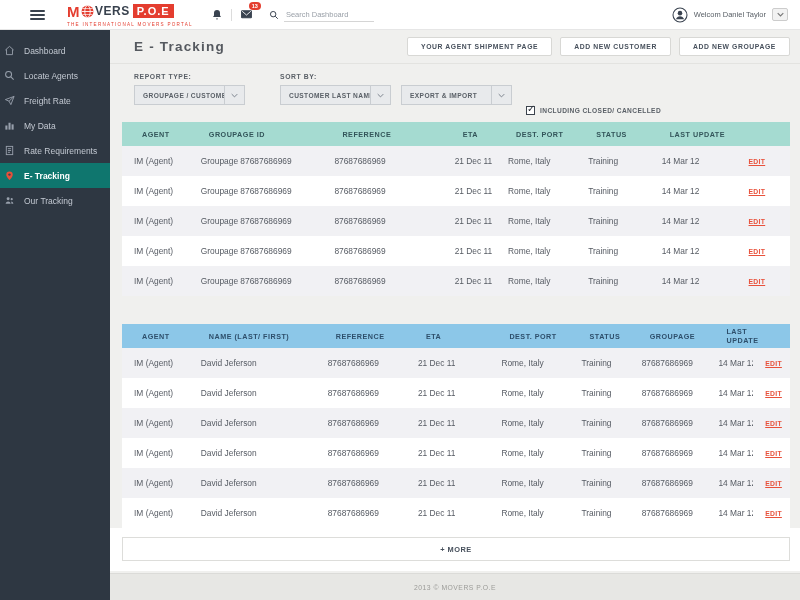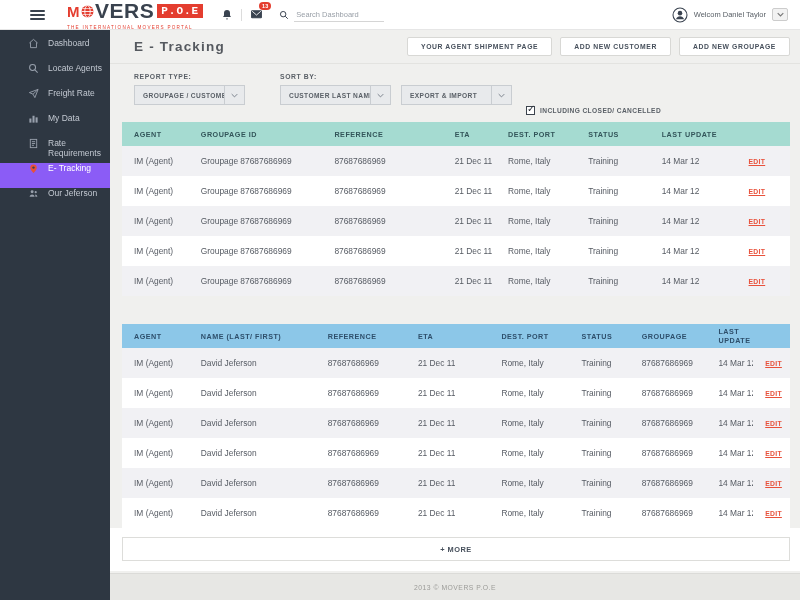--- a/index.html
+++ b/index.html
@@ -8,46 +8,46 @@
 
   
   .topbar { height:30px; background:#ffffff; border-bottom:1px solid #e6e6e6;
             display:flex; align-items:center; position:relative; }
   .hamburger { width:15px; margin-left:30px; cursor:pointer; }
   .hamburger span { display:block; height:2px; background:#39424e; margin:2px 0; border-radius:1px; }
   .logo { display:flex; flex-direction:column; margin-left:22px; }
   .logo-row { display:flex; align-items:center; }
   .logo-m { color:#e43d2f; font-weight:bold; font-size:15px; letter-spacing:.5px; }
   .logo-globe { width:13px; height:13px; margin:0 1px; }
-  .logo-vers { color:#39424e; font-weight:bold; font-size:21px; letter-spacing:.5px; }
+  .logo-vers { color:#39424e; font-weight:bold; font-size:12px; letter-spacing:.5px; }
   .logo-badge { background:#e43d2f; color:#fff; font-weight:bold; font-size:11px;
-                padding:1px 4px; margin-left:3px; letter-spacing:1px;font-family:Liberation Mono, monospace; }
+                padding:1px 4px; margin-left:3px; letter-spacing:1px; }
   .logo-tagline { color:#e43d2f; font-size:4.6px; letter-spacing:1.25px; margin-top:2px; white-space:nowrap; }
   .top-icons { display:flex; align-items:center; margin-left:18px; color:#3a4350; }
   .vdiv { width:1px; height:12px; background:#dcdcdc; margin:0 8px; }
   .msg-wrap { position:relative; }
   .badge { position:absolute; top:-6px; right:-8px; background:#e43d2f; color:#fff;
            font-size:5.5px; font-weight:bold; border-radius:6px; padding:1px 3px; }
   .search { display:flex; align-items:center; margin-left:16px; }
   .search input { border:none; outline:none; border-bottom:1px solid #d5d5d5; width:90px;
                   font-size:7.5px; color:#555; padding:2px 2px; margin-left:5px;
                   font-family:"Liberation Sans", sans-serif; background:transparent; }
   .search input::placeholder { color:#9aa0a8; }
   .user { position:absolute; right:12px; display:flex; align-items:center; }
   .user-name { font-size:7.5px; color:#5a6067; margin:0 6px; }
   .user-caret { width:16px; height:13px; background:#f2f2f2; border:1px solid #ccc; border-radius:2px;
                 display:flex; align-items:center; justify-content:center; font-size:6px; color:#777; cursor:pointer; }
 
   
   .shell { display:flex; height:570px; }
   .sidebar { width:110px; background:#2e3742; padding-top:8px; flex-shrink:0; }
-  .side-item { height:25px; display:flex; padding-left:28px; cursor:pointer;
+  .side-item { height:25px; display:flex; align-items:center; padding-left:4px; cursor:pointer;
                color:#c3c9d2; font-size:8.5px; position:relative; }
   .side-item svg { color:#98a0ac; margin-right:9px; flex-shrink:0; }
-  .side-item.active { background:#8b5cf6; color:#ffffff; }
+  .side-item.active { background:#0f766e; color:#ffffff;font-weight:bold; }
   .side-item.active svg { color:#e8503a; }
   .side-plus { position:absolute; right:10px; color:#aab2bc; font-size:9px; }
 
   .main { width:690px; display:flex; flex-direction:column; }
 
   
   .title-row { height:34px; display:flex; align-items:center; padding:0 10px 0 24px;
                border-bottom:1px solid #e3e3e0; }
   .page-title { font-size:13.5px; font-weight:bold; color:#55595f; letter-spacing:1.2px; }
   .actions { margin-left:auto; display:flex; gap:8px; }
@@ -66,21 +66,21 @@
               padding-left:8px; white-space:nowrap; overflow:hidden; }
   .dd-caret { width:20px; height:100%; border-left:1px solid #c9cdd1; display:flex;
               align-items:center; justify-content:center; color:#7a828c; }
   .chk-wrap { display:flex; align-items:center; margin-left:14px; align-self:flex-end; margin-bottom:7px; }
   .chk { width:9px; height:9px; background:#fff; border:1px solid #3c434d; position:relative; cursor:pointer; }
   .chk .tick { position:absolute; top:-4px; left:0px; font-size:10px; color:#2c323b; }
   .chk-label { font-size:6.6px; font-weight:bold; color:#5a6067; letter-spacing:.4px; margin-left:5px; }
 
   
   table { border-collapse:collapse; table-layout:fixed; width:668px; margin-left:12px; }
-  thead th { height:24px; text-align:left; padding-left:12px; font-size:7.2px; font-weight:bold;
+  thead th { height:24px; text-align:left; padding-left:20px; font-size:7.2px; font-weight:bold;
              letter-spacing:.5px; }
   .t1 thead th { background:#a5dbd1; color:#33555a; }
   .t2 thead th { background:#8cc7e8; color:#2e4f6b; }
   tbody td { height:30px; padding-left:12px; font-size:8.4px; color:#565b63; white-space:nowrap; overflow:hidden; }
   tbody tr:nth-child(odd)  { background:#f1f1f4; }
   tbody tr:nth-child(even) { background:#ffffff; }
   td.edit { color:#e8503a; font-size:6.8px; font-weight:bold; text-decoration:underline; cursor:pointer; letter-spacing:.3px; }
   .t1 col:nth-child(1){width:10%} .t1 col:nth-child(2){width:20%} .t1 col:nth-child(3){width:18%}
   .t1 col:nth-child(4){width:8%}  .t1 col:nth-child(5){width:12%} .t1 col:nth-child(6){width:11%}
   .t1 col:nth-child(7){width:13%} .t1 col:nth-child(8){width:8%}
@@ -212,21 +212,21 @@
         </svg>
       <span>E- Tracking</span>
     </div>
     <div class="side-item">
       <svg width="11" height="11" viewBox="0 0 24 24" fill="currentColor">
           <circle cx="9" cy="8" r="3.2"></circle>
           <path d="M3.5 19c.8-3.4 2.9-5 5.5-5s4.7 1.6 5.5 5z"></path>
           <circle cx="16.8" cy="9" r="2.4"></circle>
           <path d="M15.5 14.2c2.6.2 4.3 1.8 5 4.8h-4.2z"></path>
         </svg>
-      <span>Our Jeferson</span>
+      <span>Our Tracking</span>
     </div>
   </div>
 
   <div class="main">
 
     <div class="title-row">
       <span class="page-title">E - Tracking</span>
       <div class="actions">
         <button class="btn">YOUR AGENT SHIPMENT PAGE</button>
         <button class="btn">ADD NEW CUSTOMER</button>

